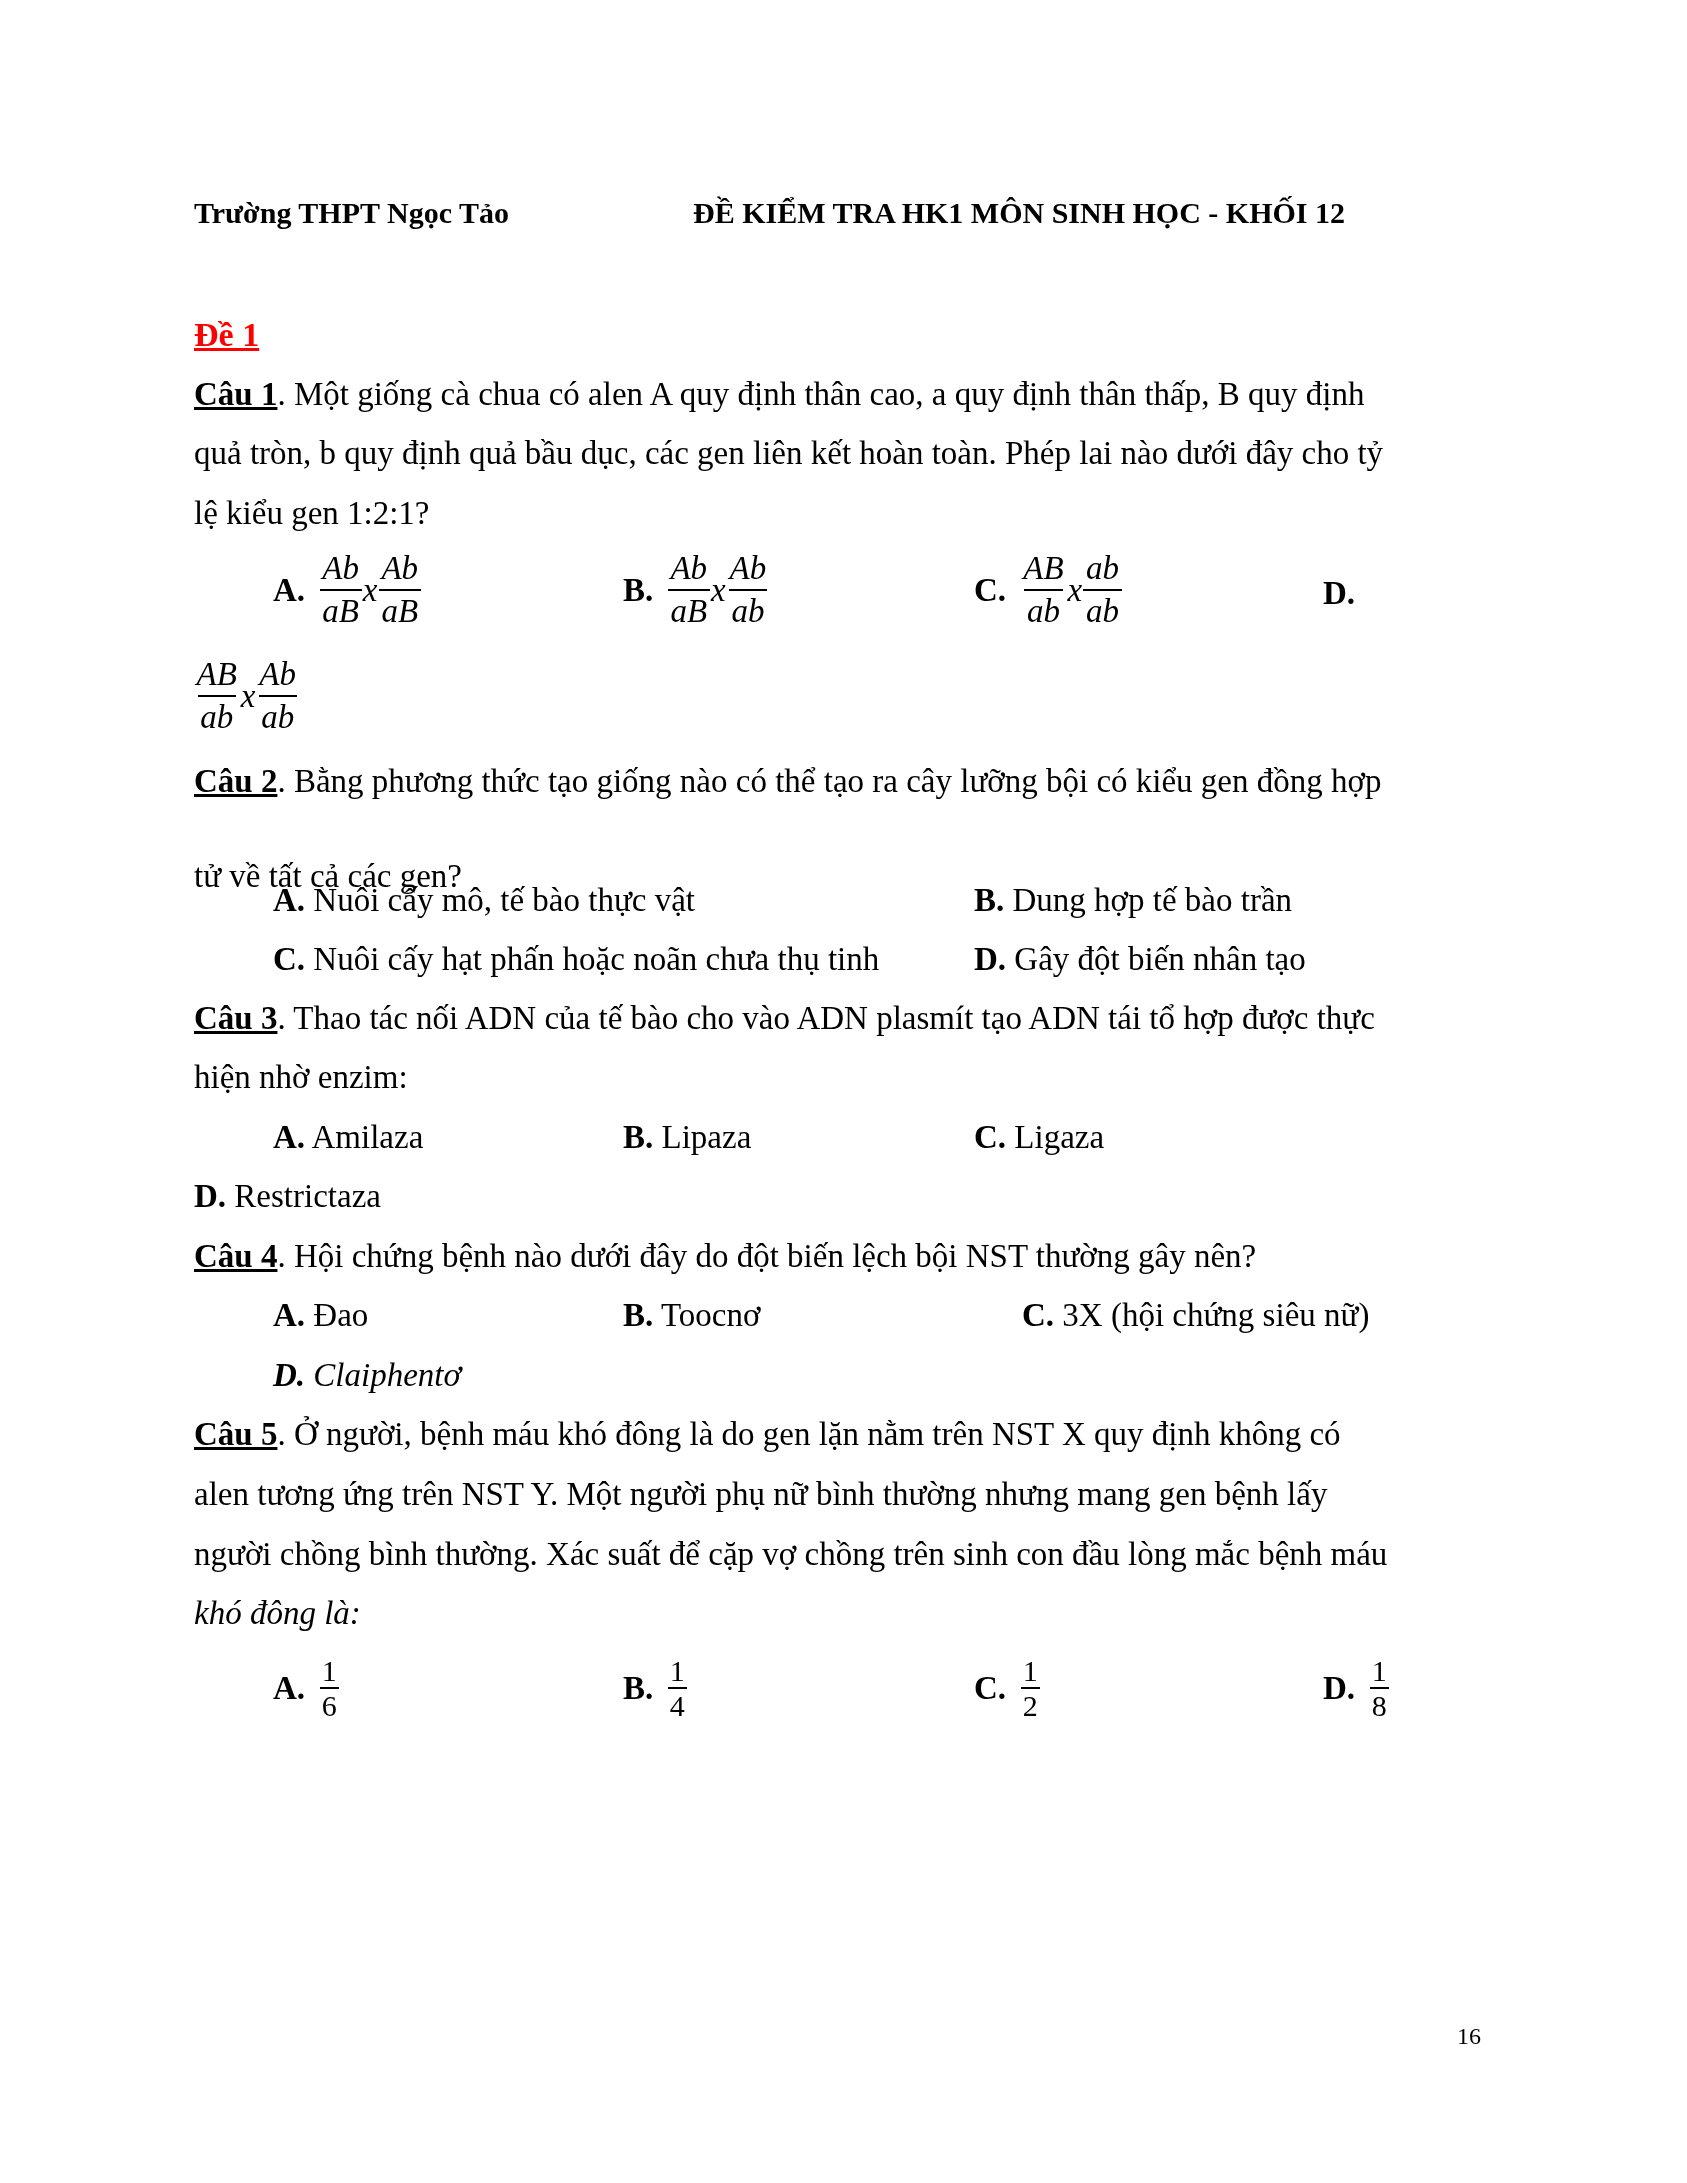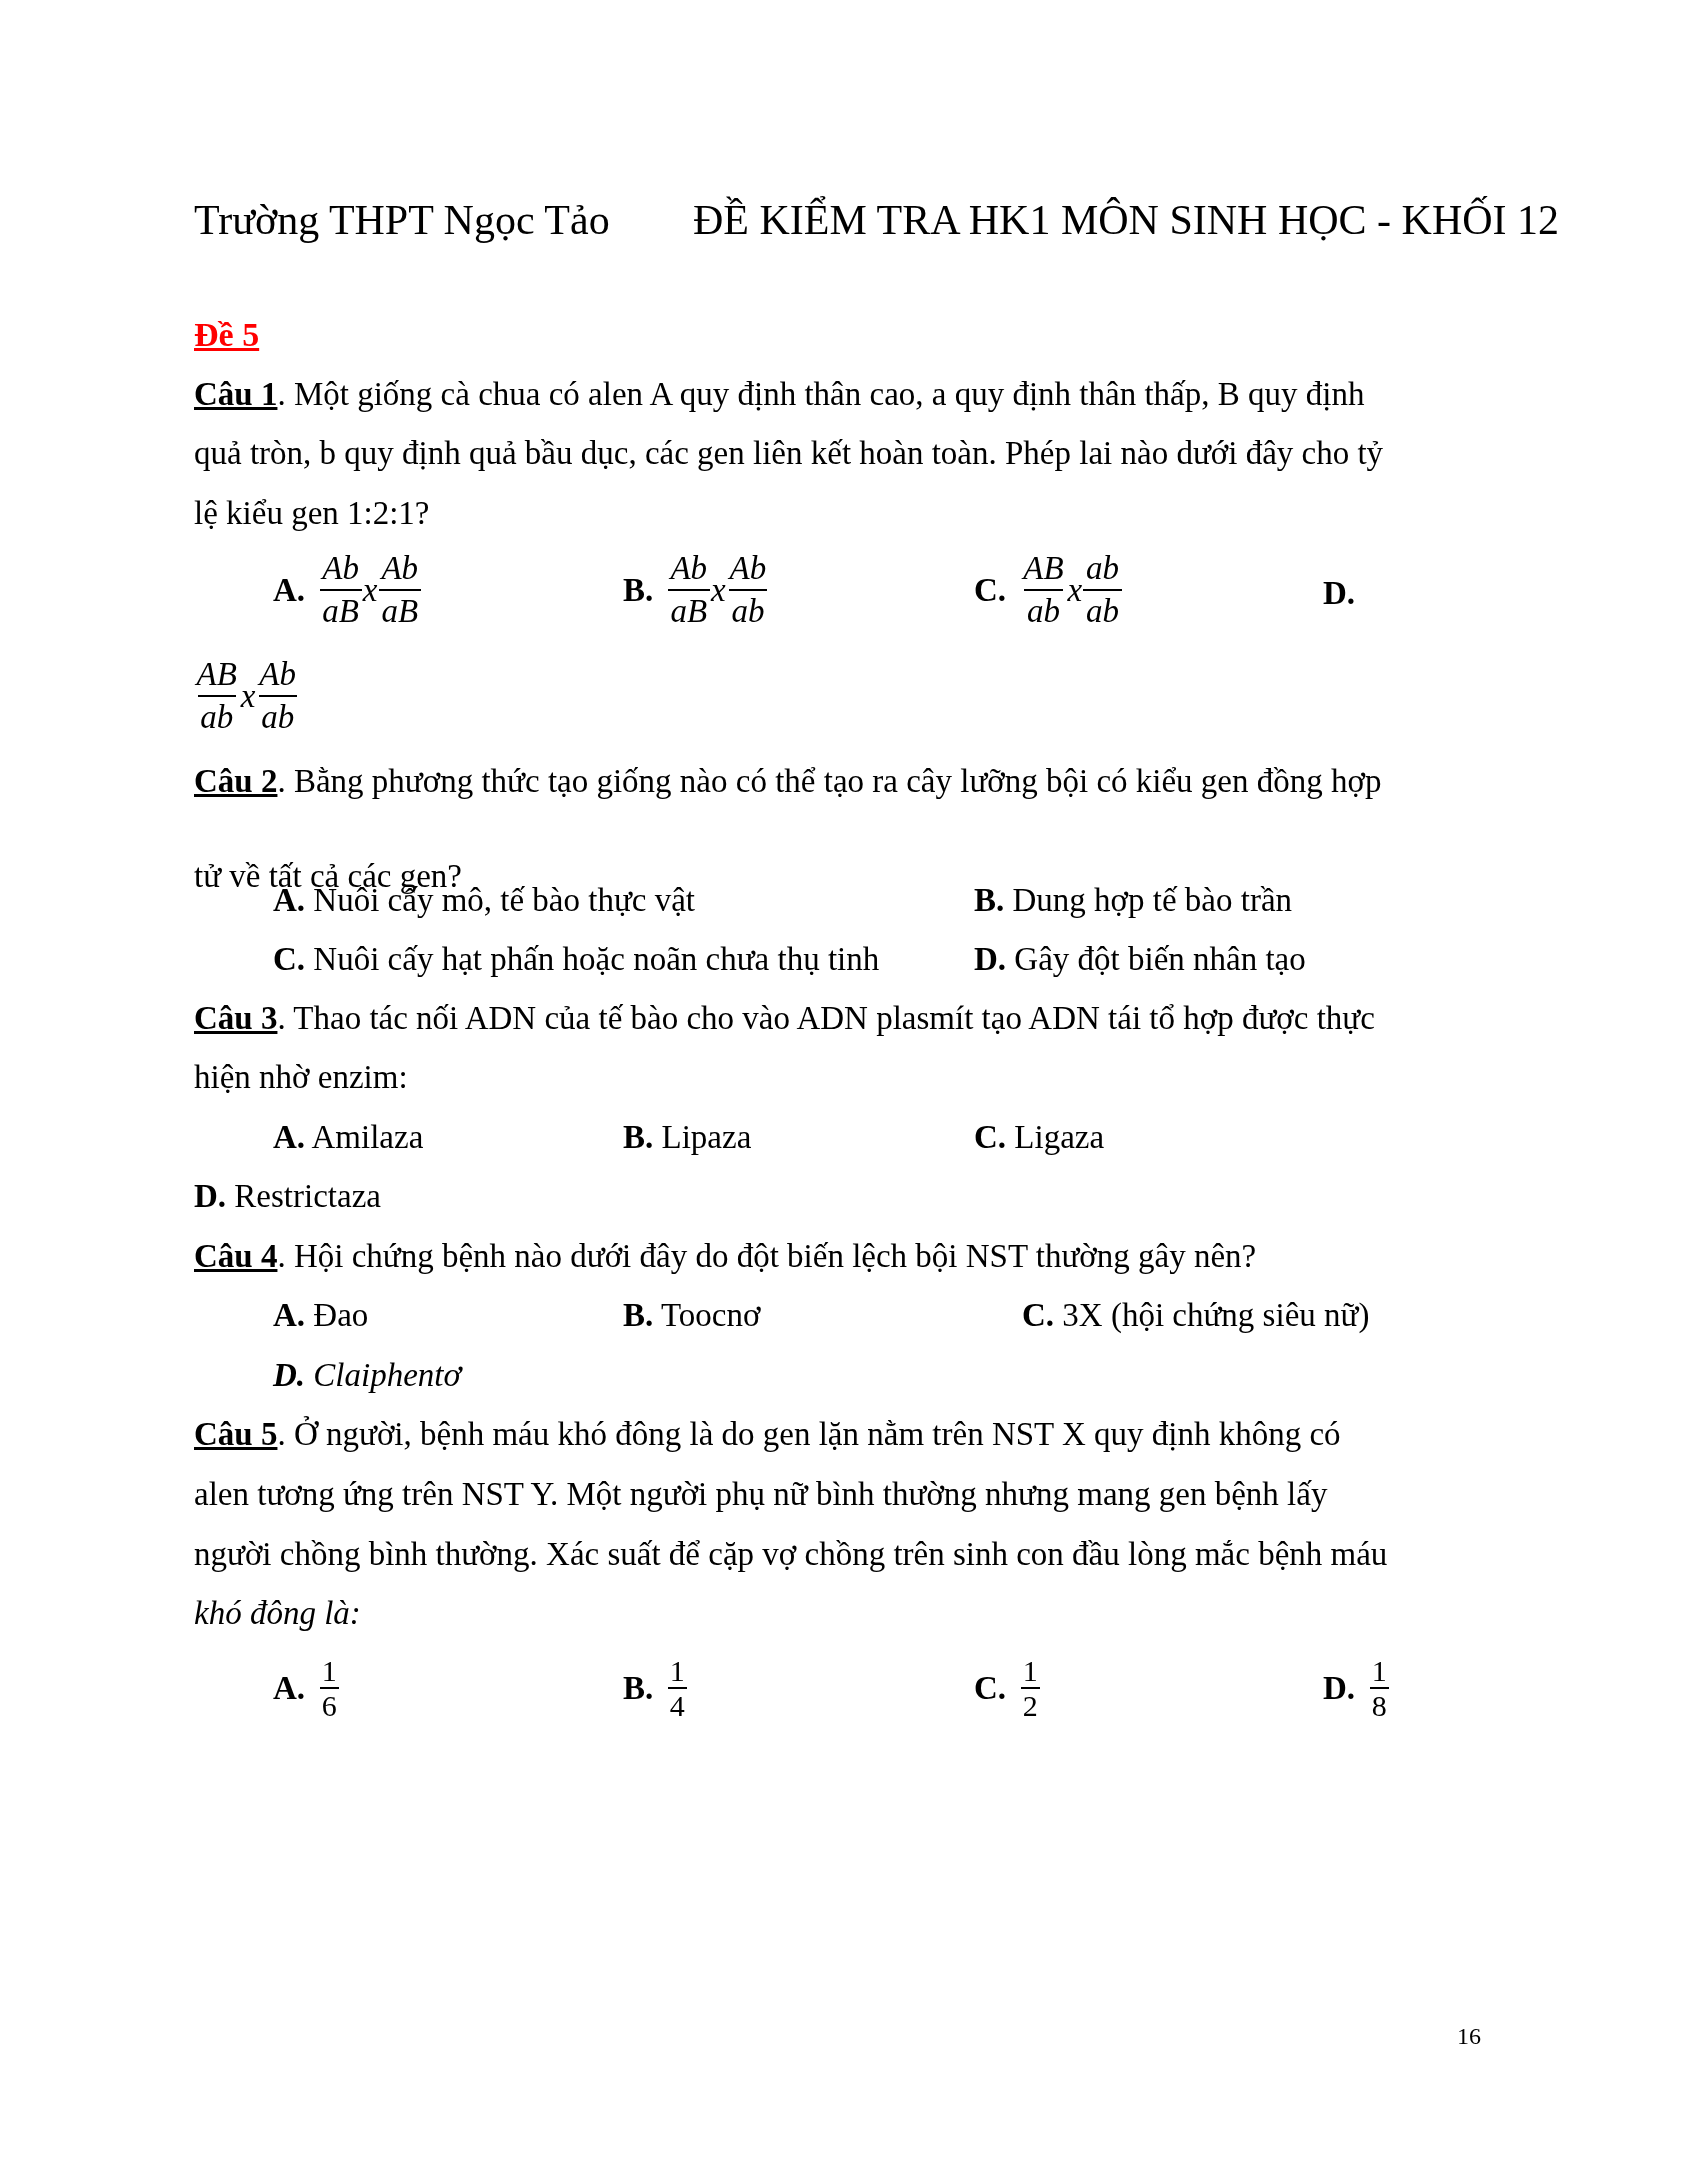--- a/index.html
+++ b/index.html
@@ -1,20 +1,20 @@
 <!DOCTYPE html>
 <html style="font-size:10.6px"><head>
 <meta charset="utf-8">
 <style>
   html, body { margin: 0; padding: 0; background: #ffffff; }
   body { width: 1687px; height: 2183px; position: relative; overflow: hidden;
          font-family: "Liberation Serif", "DejaVu Serif", serif; color: #000; }
   .page { position: absolute; left: 0; top: 0; width: 1687px; height: 2183px; }
   .abs { position: absolute; white-space: nowrap; }
-  .hdr { font-weight: normal; font-size: 42px; top: 196px; }
+  .hdr { font-weight: bold; font-size: 30px; top: 196px; }
   .de { font-weight: bold; font-size: 34px; color: #ff0000; text-decoration: underline; left: 194px; top: 316px; }
   .line { font-size: 33px; left: 194px; line-height: 40px; }
   .qlabel { font-weight: bold; text-decoration: underline; }
   .opt { font-size: 33px; line-height: 40px; }
   .opt b { font-weight: bold; }
   .frac-opt { font-size: 33px; display: flex; align-items: center; }
   .frac { display: inline-flex; flex-direction: column; align-items: center; font-style: italic; font-size: 33px; line-height: 41px; vertical-align: middle; }
   .frac .num { padding: 0 2.6px; }
   .frac .den { border-top: 2px solid #000; padding: 0 2.6px; }
   .times { font-style: italic; font-size: 33px; margin: 0 1.3px; }
@@ -23,21 +23,21 @@
   .pagenum { font-size: 24px; left: 1457px; top: 2023px; }
 </style>
 </head>
 <body>
 
 <div class="page">
 
   <div class="abs hdr" style="left:194px;">Trường THPT Ngọc Tảo</div>
   <div class="abs hdr" style="left:693px;">ĐỀ KIỂM TRA HK1 MÔN SINH HỌC - KHỐI 12</div>
 
-  <div class="abs de">Đề 5</div>
+  <div class="abs de">Đề 1</div>
 
   <div class="abs line" style="top:374px;"><span class="qlabel">Câu 1</span><span>. Một giống cà chua có alen A quy định thân cao, a quy định thân thấp, B quy định</span></div>
   <div class="abs line" style="top:433px;">quả tròn, b quy định quả bầu dục, các gen liên kết hoàn toàn. Phép lai nào dưới đây cho tỷ</div>
   <div class="abs line" style="top:493px;">lệ kiểu gen 1:2:1?</div>
 
   <div class="abs frac-opt" style="left:273px; top:548px;">
     <b style="margin-right:14.6px;">A.</b>
     <span class="frac">
         <span class="num">Ab</span>
         <span class="den">aB</span>

